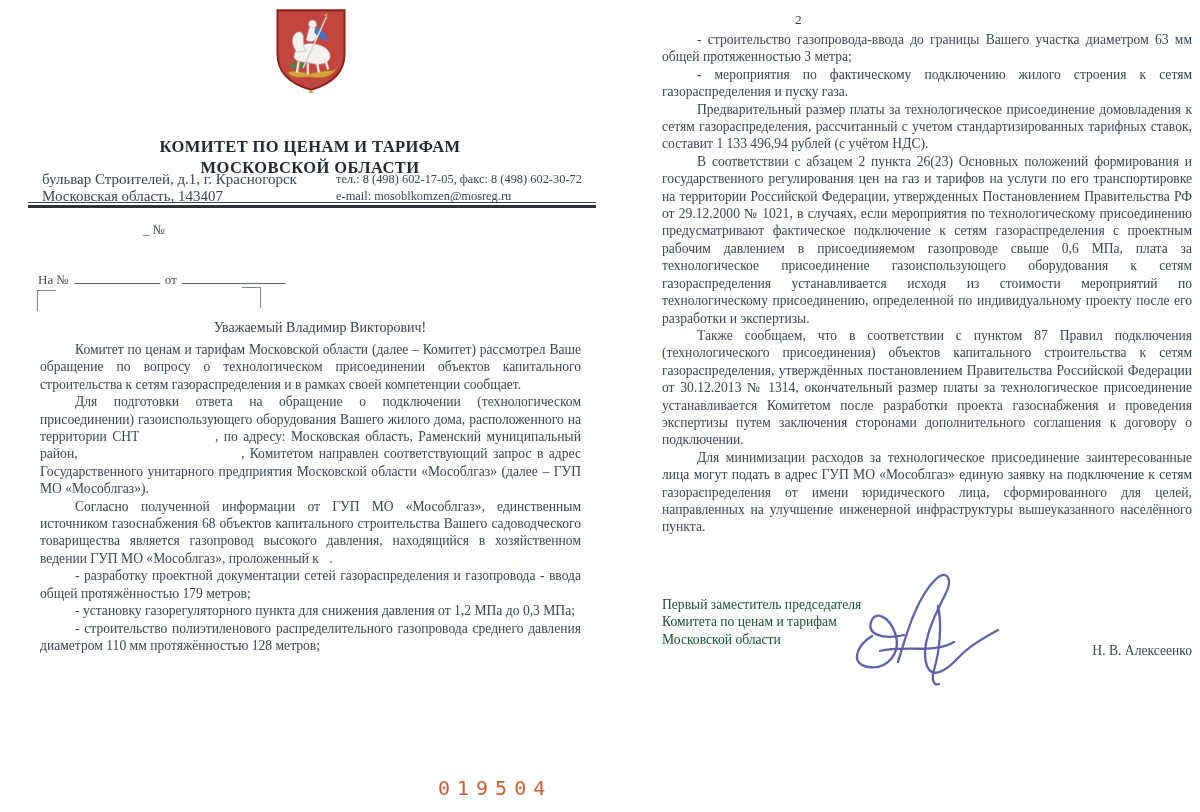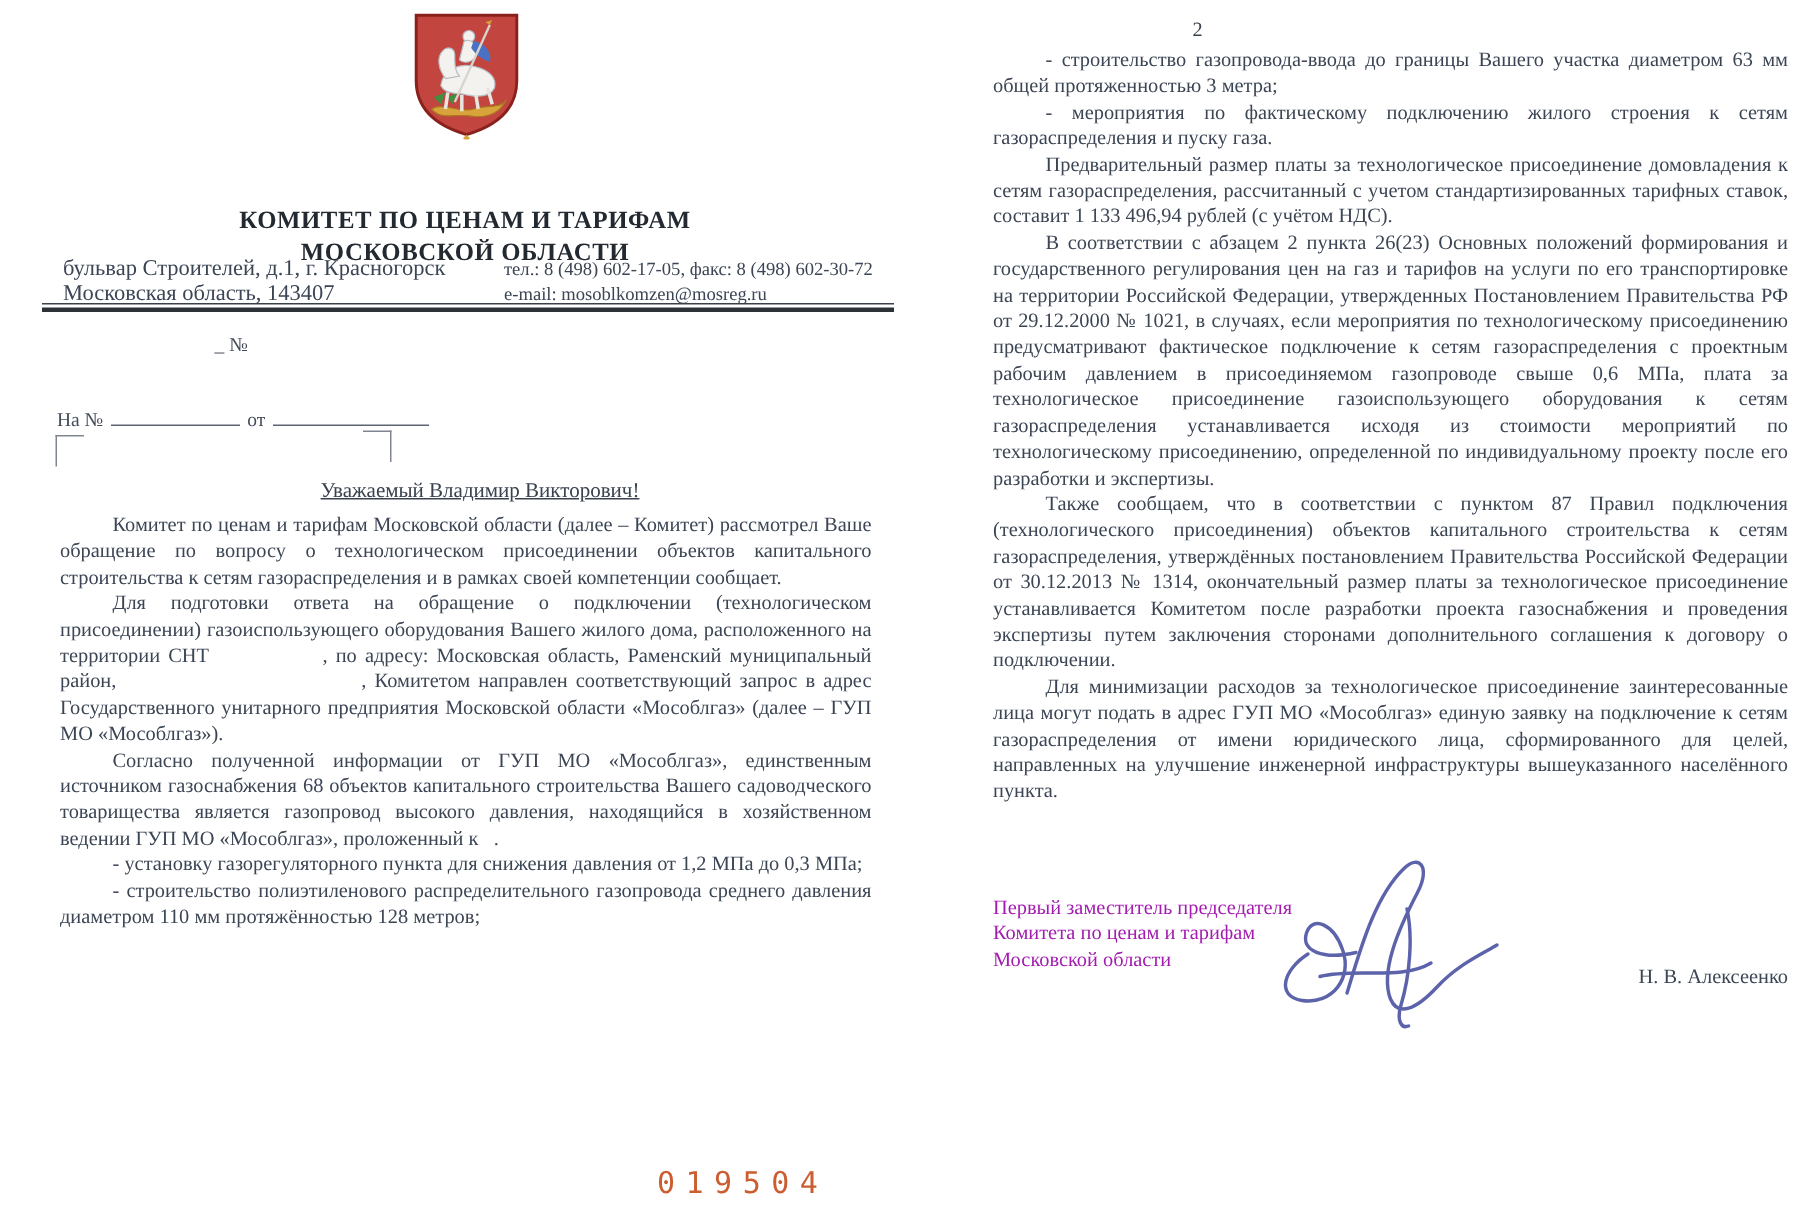--- a/index.html
+++ b/index.html
@@ -12,30 +12,30 @@
              font-size:16.5px;line-height:21px;color:#232930;letter-spacing:.4px;margin-top:44px;}
   .addr-left{left:42px;top:171px;width:270px;font-size:15px;line-height:16.5px;}
   .addr-right{left:336px;top:171px;width:262px;font-size:12.4px;line-height:16.5px;}
   .rule{left:28px;top:202px;width:568px;height:2px;border-top:1px solid #3a4048;border-bottom:3px solid #2d3239;}
   .ref-no{left:143px;top:222px;font-size:13px;color:#434c59;}
   .ref-on{left:38px;top:247px;font-size:13px;color:#434c59;white-space:nowrap;margin-top:23px;}
   .fill-line{display:inline-block;height:13px;border-bottom:1px solid #5d6570;vertical-align:baseline;margin:0 5px;}
   .w92{width:86px;} .w108{width:104px;}
   .bracket-left{left:37px;top:290px;width:18px;height:20px;border-left:1.5px solid #80868f;border-top:1.5px solid #80868f;}
   .bracket-right{left:242px;top:287px;width:18px;height:20px;border-right:1.5px solid #80868f;border-top:1.5px solid #80868f;}
-  .salutation{left:40px;top:320px;width:560px;text-align:center;font-size:14px;color:#39424f;text-decoration:underline;}
+  .salutation{left:40px;top:320px;width:560px;text-align:center;font-size:14px;color:#39424f;}
   .body-text{font-size:13.6px;line-height:17.4px;text-align:justify;color:#3b4554;}
   .body-text p{margin:0;text-indent:35px;}
   .body1{left:40px;top:341px;width:541px;}
   .stamp{left:438px;top:776px;width:160px;font-family:"DejaVu Sans Mono",monospace;
          font-size:20px;letter-spacing:7px;color:#c2410c;opacity:.85;}
   
   .page-num{left:795px;top:12px;font-size:13.5px;color:#39424f;}
   .body2{left:662px;top:31px;width:530px;}
-  .sig-post{left:662px;top:596px;width:300px;font-size:13.6px;line-height:17.4px;color:#a21caf;}
+  .sig-post{left:662px;top:596px;width:300px;font-size:13.6px;line-height:17.4px;color:#14532d;}
   .sig-name{left:1020px;top:643px;width:172px;text-align:right;font-size:13.6px;color:#3b4554;}
   .sig-ink{left:842px;top:572px;width:190px;height:118px;}
 </style>
 </head>
 <body>
 
 <div class="canvas">
 
   <section>
 
@@ -84,20 +84,21 @@
 
     <div class="abs bracket-left"></div>
     <div class="abs bracket-right"></div>
 
     <div class="abs salutation">Уважаемый Владимир Викторович!</div>
 
     <div class="abs body-text body1">
         <p>Комитет по ценам и тарифам Московской области (далее – Комитет) рассмотрел Ваше обращение по вопросу о технологическом присоединении объектов капитального строительства к сетям газораспределения и в рамках своей компетенции сообщает.</p>
         <p>Для подготовки ответа на обращение о подключении (технологическом присоединении) газоиспользующего оборудования Вашего жилого дома, расположенного на территории СНТ&nbsp;&nbsp;&nbsp;&nbsp;&nbsp;&nbsp;&nbsp;&nbsp;&nbsp;&nbsp;&nbsp;&nbsp;&nbsp;&nbsp;, по адресу: Московская область, Раменский муниципальный район,&nbsp;&nbsp;&nbsp;&nbsp;&nbsp;&nbsp;&nbsp;&nbsp;&nbsp;&nbsp;&nbsp;&nbsp;&nbsp;&nbsp;&nbsp;&nbsp;&nbsp;&nbsp;&nbsp;&nbsp;&nbsp;&nbsp;&nbsp;&nbsp;&nbsp;&nbsp;&nbsp;&nbsp;&nbsp;&nbsp;, Комитетом направлен соответствующий запрос в адрес Государственного унитарного предприятия Московской области «Мособлгаз» (далее – ГУП МО «Мособлгаз»).</p>
         <p>Согласно полученной информации от ГУП МО «Мособлгаз», единственным источником газоснабжения 68 объектов капитального строительства Вашего садоводческого товарищества является газопровод высокого давления, находящийся в хозяйственном ведении ГУП МО «Мособлгаз», проложенный к&nbsp;&nbsp;&nbsp;.</p>
+        <p>- разработку проектной документации сетей газораспределения и газопровода - ввода общей протяжённостью 179 метров;</p>
         <p>- установку газорегуляторного пункта для снижения давления от 1,2 МПа до 0,3 МПа;</p>
         <p>- строительство полиэтиленового распределительного газопровода среднего давления диаметром 110 мм протяжённостью 128 метров;</p>
       </div>
 
     <div class="abs stamp">019504</div>
   </section>
 
   <section>
 
     <div class="abs page-num">2</div>

